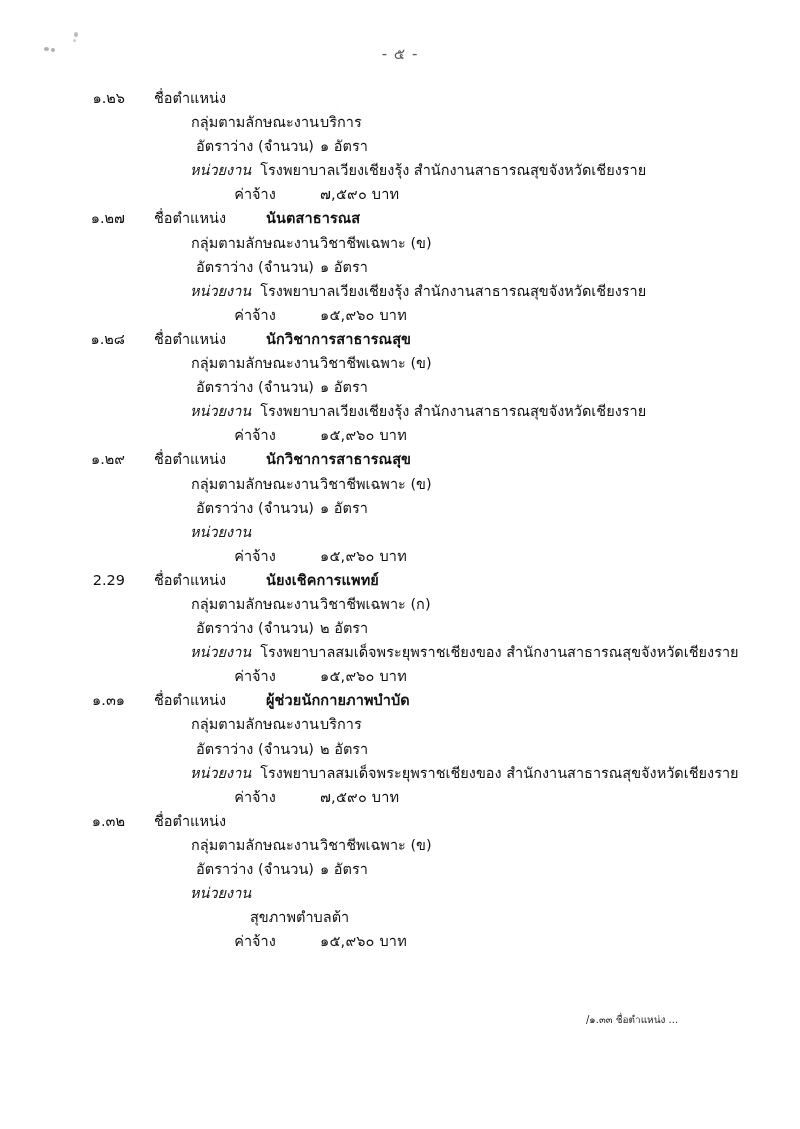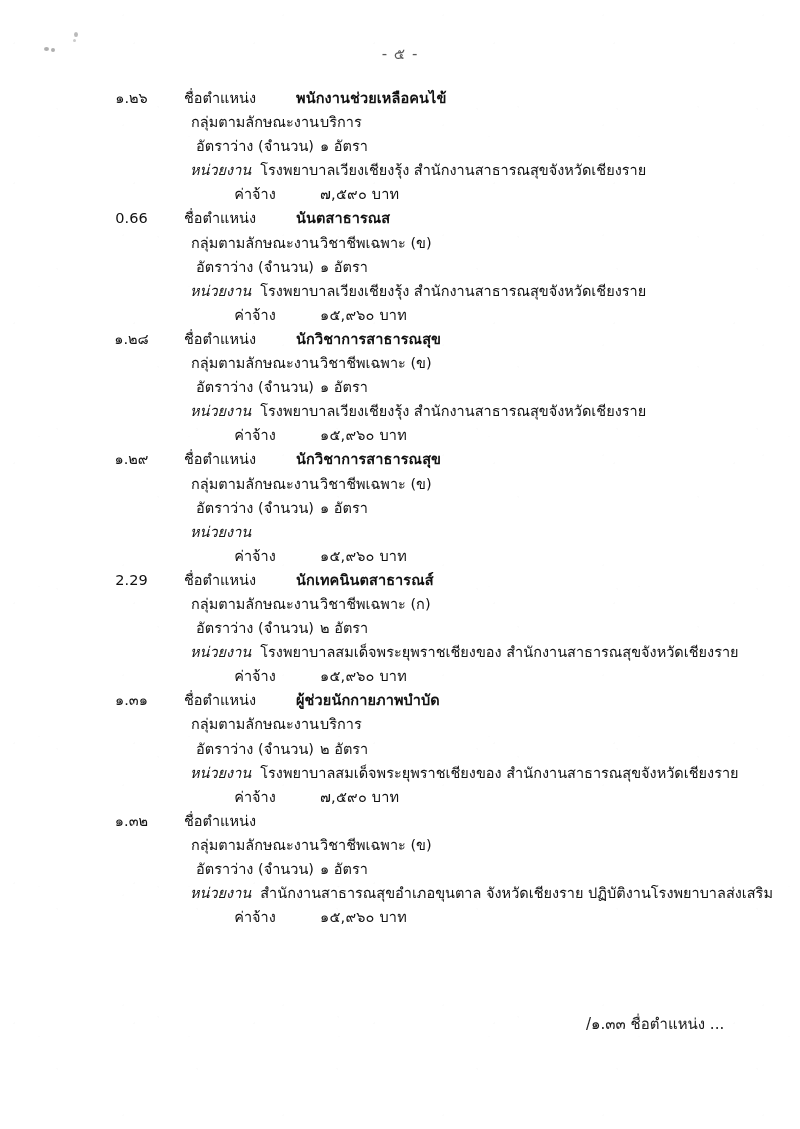--- a/index.html
+++ b/index.html
@@ -76,22 +76,22 @@
     display: flex;
     align-items: baseline;
     height: 24.1px;
     font-size: 14.5px;
     white-space: nowrap;
   }
 
   
   .col-num {
     width: 47px;
-    margin-left: 108px;
-    text-align: center;
+    margin-left: 78px;
+    text-align: right;
     flex: 0 0 auto;
     font-size: 14.5px;
   }
   .col-num-blank {
     width: 47px;
     margin-left: 143px;
     flex: 0 0 auto;
   }
 
   
@@ -128,21 +128,21 @@
 
   .wage-line .col-value {
     letter-spacing: 0.2px;
     text-align: center;
   }
 
   .footer-catchword {
     position: absolute;
     top: 1012px;
     left: 586px;
-    font-size: 15px;
+    font-size: 10px;
     color: #1a1a1a;
     white-space: nowrap;
   }
 </style>
 </head>
 <body>
 
 <div class="page">
 
   <div class="scan-noise"></div>
@@ -152,21 +152,20 @@
   <div class="speck speck-c"></div>
   <div class="speck speck-d"></div>
 
   <div class="page-number">- ๕ -</div>
 
   <div class="content" id="entry-list">
       <div class="entry">
         <div class="line title-line">
           <div class="col-num">๑.๒๖</div>
           <div class="col-label">ชื่อตำแหน่ง</div>
-          <div class="col-value">พนักงานช่วยเหลือคนไข้</div>
         </div>
         <div class="line group-line">
           <div class="col-num-blank"></div>
           <div class="col-label">กลุ่มตามลักษณะงาน</div>
           <div class="col-value">บริการ</div>
         </div>
         <div class="line vacancy-line">
           <div class="col-num-blank"></div>
           <div class="col-label">อัตราว่าง (จำนวน)</div>
           <div class="col-value">๑ อัตรา</div>
@@ -177,21 +176,21 @@
           <div class="col-value">โรงพยาบาลเวียงเชียงรุ้ง สำนักงานสาธารณสุขจังหวัดเชียงราย</div>
         </div>
         <div class="line wage-line">
           <div class="col-num-blank"></div>
           <div class="col-label">ค่าจ้าง</div>
           <div class="col-value">๗,๕๙๐  บาท</div>
         </div>
       </div>
       <div class="entry">
         <div class="line title-line">
-          <div class="col-num">0.66</div>
+          <div class="col-num">๑.๒๗</div>
           <div class="col-label">ชื่อตำแหน่ง</div>
           <div class="col-value">นันตสาธารณส</div>
         </div>
         <div class="line group-line">
           <div class="col-num-blank"></div>
           <div class="col-label">กลุ่มตามลักษณะงาน</div>
           <div class="col-value">วิชาชีพเฉพาะ (ข)</div>
         </div>
         <div class="line vacancy-line">
           <div class="col-num-blank"></div>
@@ -259,21 +258,21 @@
         <div class="line wage-line">
           <div class="col-num-blank"></div>
           <div class="col-label">ค่าจ้าง</div>
           <div class="col-value">๑๕,๙๖๐  บาท</div>
         </div>
       </div>
       <div class="entry">
         <div class="line title-line">
           <div class="col-num">2.29</div>
           <div class="col-label">ชื่อตำแหน่ง</div>
-          <div class="col-value">นักเทคนินตสาธารณส์</div>
+          <div class="col-value">นัยงเชิคการแพทย์</div>
         </div>
         <div class="line group-line">
           <div class="col-num-blank"></div>
           <div class="col-label">กลุ่มตามลักษณะงาน</div>
           <div class="col-value">วิชาชีพเฉพาะ (ก)</div>
         </div>
         <div class="line vacancy-line">
           <div class="col-num-blank"></div>
           <div class="col-label">อัตราว่าง (จำนวน)</div>
           <div class="col-value">๒ อัตรา</div>
@@ -327,21 +326,24 @@
           <div class="col-value">วิชาชีพเฉพาะ (ข)</div>
         </div>
         <div class="line vacancy-line">
           <div class="col-num-blank"></div>
           <div class="col-label">อัตราว่าง (จำนวน)</div>
           <div class="col-value">๑ อัตรา</div>
         </div>
         <div class="line unit-line">
           <div class="col-num-blank"></div>
           <div class="col-label">หน่วยงาน</div>
-          <div class="col-value">สำนักงานสาธารณสุขอำเภอขุนตาล จังหวัดเชียงราย  ปฏิบัติงานโรงพยาบาลส่งเสริม</div>
+        </div>
+        <div class="line cont-line">
+          <div class="col-indent"></div>
+          <div class="col-value">สุขภาพตำบลต้า</div>
         </div>
         <div class="line wage-line">
           <div class="col-num-blank"></div>
           <div class="col-label">ค่าจ้าง</div>
           <div class="col-value">๑๕,๙๖๐  บาท</div>
         </div>
       </div>
     </div>
 
   <div class="footer-catchword">/๑.๓๓ ชื่อตำแหน่ง ...</div>

